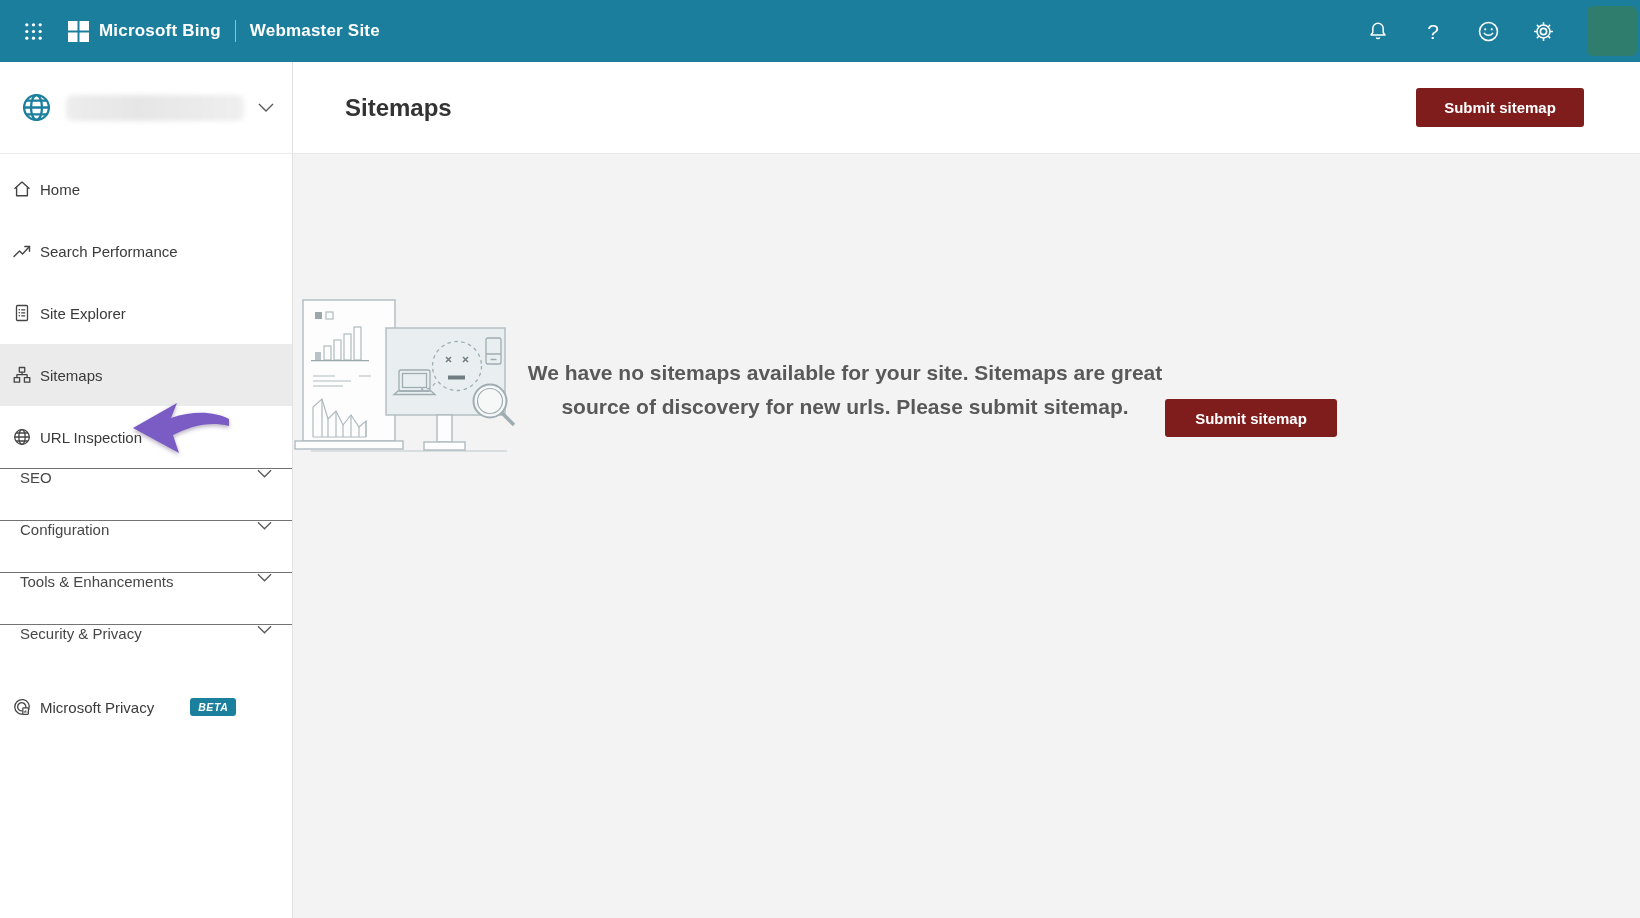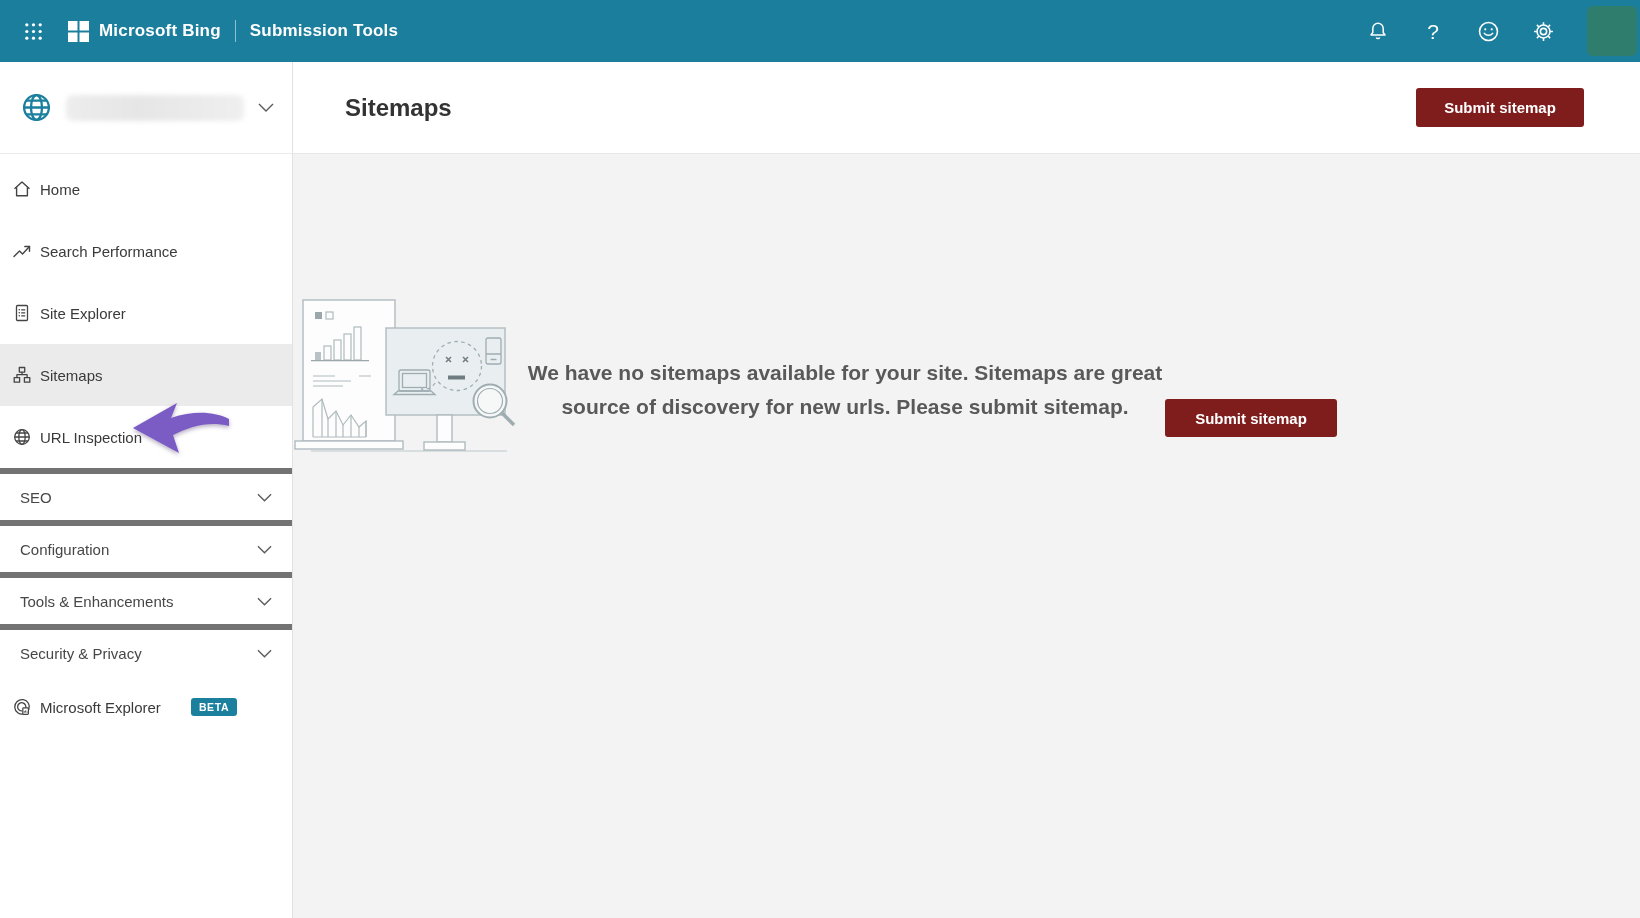--- a/index.html
+++ b/index.html
@@ -18,23 +18,23 @@
   .avatar { width:50px; height:50px; border-radius:6px; background:#2f7d6d; margin-left:6px; cursor:pointer; }
 
   
   .sidebar { position:absolute; top:62px; left:0; width:293px; height:856px; background:#fff; border-right:1px solid #e2e2e2; z-index:4; }
   .site-selector { height:92px; display:flex; align-items:center; padding:0 18px 0 20px; border-bottom:1px solid #ececec; cursor:pointer; }
   .site-name-redacted { flex:1; height:26px; margin:0 14px 0 13px; border-radius:7px; background:linear-gradient(90deg,#ededed 0%,#e6e6e6 40%,#efefef 100%); filter:blur(2.5px); }
   .nav { padding-top:4px; }
   .nav-item { height:62px; display:flex; align-items:center; padding:0 12px; gap:8px; font-size:15px; color:#3a3a3a; cursor:pointer; position:relative; }
   .nav-item.active { background:#ebebeb; }
   .nav-item svg { flex:0 0 auto; }
-  .group-header { height:52px; display:flex; align-items:center; justify-content:space-between; padding:0 20px; font-size:15px; color:#474747; border-top:6px solid #737373; cursor:pointer; }
+  .group-header { height:52px; display:flex; justify-content:space-between; padding:0 20px; font-size:15px; color:#474747; border-top:1px solid #737373; cursor:pointer; }
   .group-header:last-of-type { border-bottom:1px solid #ececec; }
-  .beta-badge { background:#1b7f9e; color:#fff; font-size:10.5px; font-weight:700; letter-spacing:.6px; padding:3px 8px; border-radius:3px; margin-left:22px; }
+  .beta-badge { background:#1b7f9e; color:#fff; font-size:10.5px; font-weight:700; letter-spacing:.6px; padding:3px 8px; border-radius:3px; margin-left:28px;font-style:italic; }
 
   
   .callout-arrow { position:absolute; left:131px; top:401px; z-index:6; filter:drop-shadow(0 2px 2px rgba(40,20,80,.35)); pointer-events:none; }
 
   
   .main { position:absolute; top:62px; left:293px; width:1347px; height:856px; background:#f3f3f3; }
   .main-header { height:92px; background:#fff; border-bottom:1px solid #e7e7e7; display:flex; align-items:center; justify-content:space-between; padding:0 56px 0 52px; }
   .page-title { font-size:24px; font-weight:600; color:#333; }
   .btn-teal { background:#7f1d1d; color:#fff; border:none; border-radius:3px; font-family:"Liberation Sans", sans-serif; font-size:15px; font-weight:600; cursor:pointer; }
   .btn-header { width:168px; height:39px; }
@@ -68,21 +68,21 @@
         <g fill="#fff">
           <rect x="0" y="0" width="9.5" height="9.5"></rect>
             <rect x="11.5" y="0" width="9.5" height="9.5"></rect>
           <rect x="0" y="11.5" width="9.5" height="9.5"></rect>
             <rect x="11.5" y="11.5" width="9.5" height="9.5"></rect>
         </g>
       </svg>
     </span>
     <span class="brand-name">Microsoft Bing</span>
     <span class="brand-divider"></span>
-    <span class="brand-suite">Submission Tools</span>
+    <span class="brand-suite">Webmaster Site</span>
   </div>
   <div class="topbar-right">
     <button class="icon-btn">
       <svg width="24" height="24" viewBox="0 0 24 24">
         <g fill="none" stroke="#fff" stroke-width="1.5" stroke-linejoin="round">
           <path d="M12 4.2c-2.9 0-5.2 2.3-5.2 5.2v4.1L5 16h14l-1.8-2.5V9.4c0-2.9-2.3-5.2-5.2-5.2Z"></path>
           <path d="M10.3 18.4a1.8 1.8 0 0 0 3.4 0"></path>
         </g>
       </svg>
     </button>
@@ -215,21 +215,21 @@
 
     <div class="nav-item">
       <svg width="20" height="20" viewBox="0 0 20 20">
         <g fill="none" stroke="#444" stroke-width="1.3" stroke-linecap="round">
           <path d="M16.8 12.6A7.3 7.3 0 1 0 12 16.9"></path>
           <path d="M13.6 11.2A4.1 4.1 0 1 0 9.4 13.9"></path>
         </g>
         <rect x="10.8" y="10.8" width="5.6" height="6.6" rx=".8" fill="#fff" stroke="#444" stroke-width="1.2"></rect>
         <path d="M12.3 15.6v-1.4M13.7 15.6v-2.2M15.1 15.6v-1" stroke="#444" stroke-width="1" fill="none"></path>
       </svg>
-      <span>Microsoft Explorer</span>
+      <span>Microsoft Privacy</span>
       <span class="beta-badge">BETA</span>
     </div>
 
   </nav>
 </aside>
 
 <div class="callout-arrow">
   <svg width="100" height="54" viewBox="0 0 100 54">
     <path d="M2 27 L46 2 L40 17 C64 9 84 11 98 18 L98 25 C78 20 60 25 42 34 L48 52 Z" fill="#7b5cc5"></path>
   </svg>

